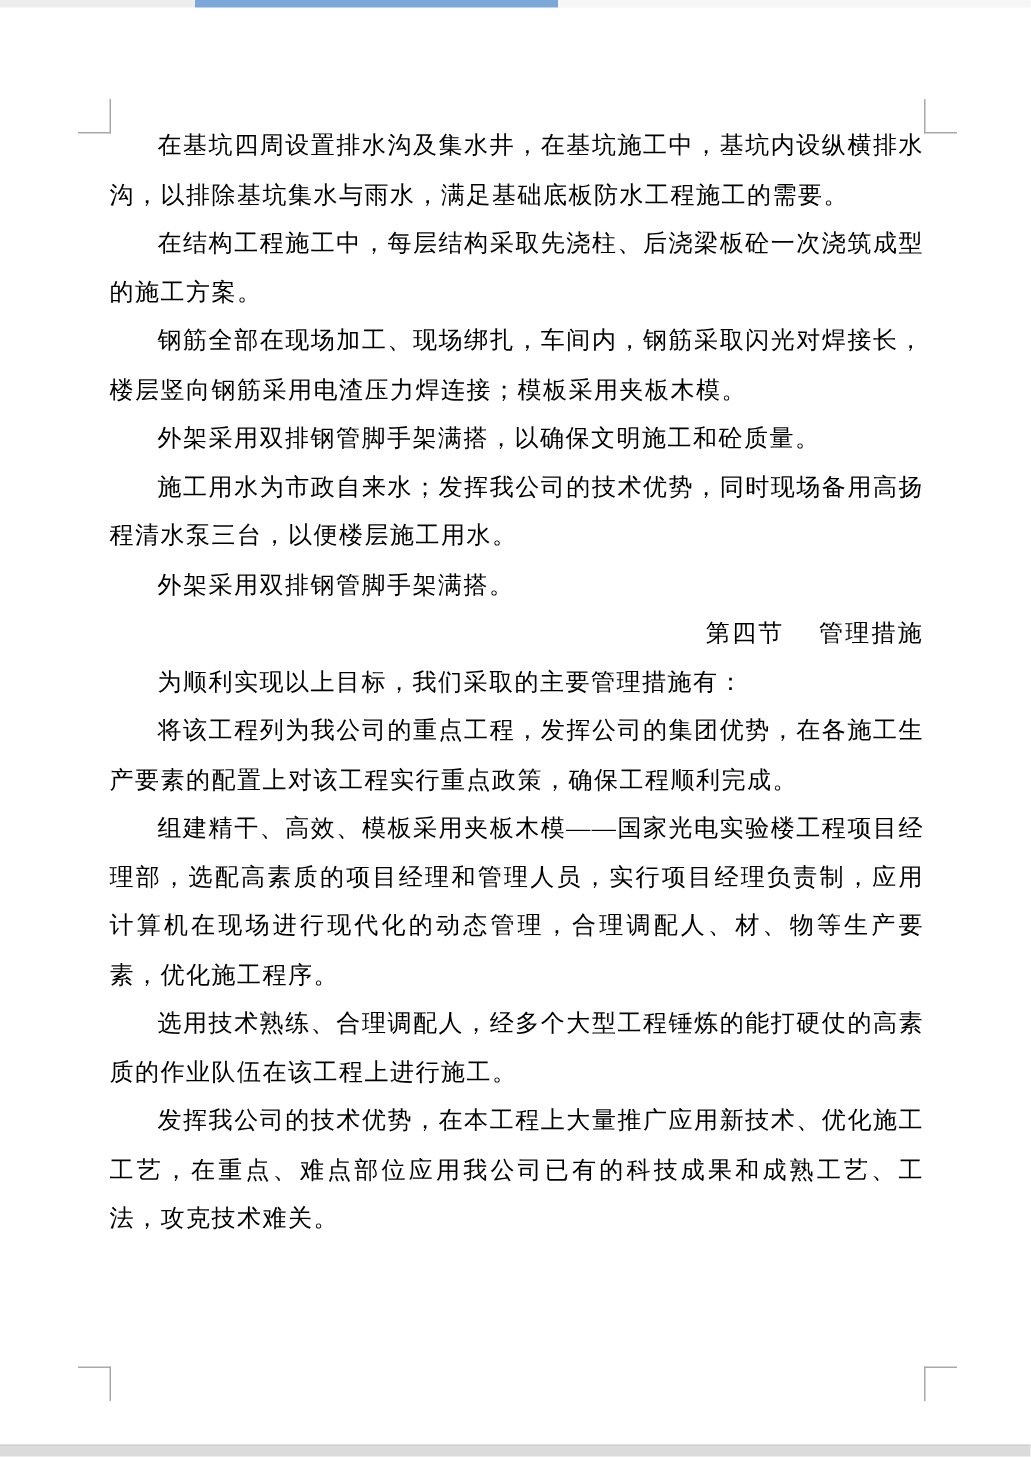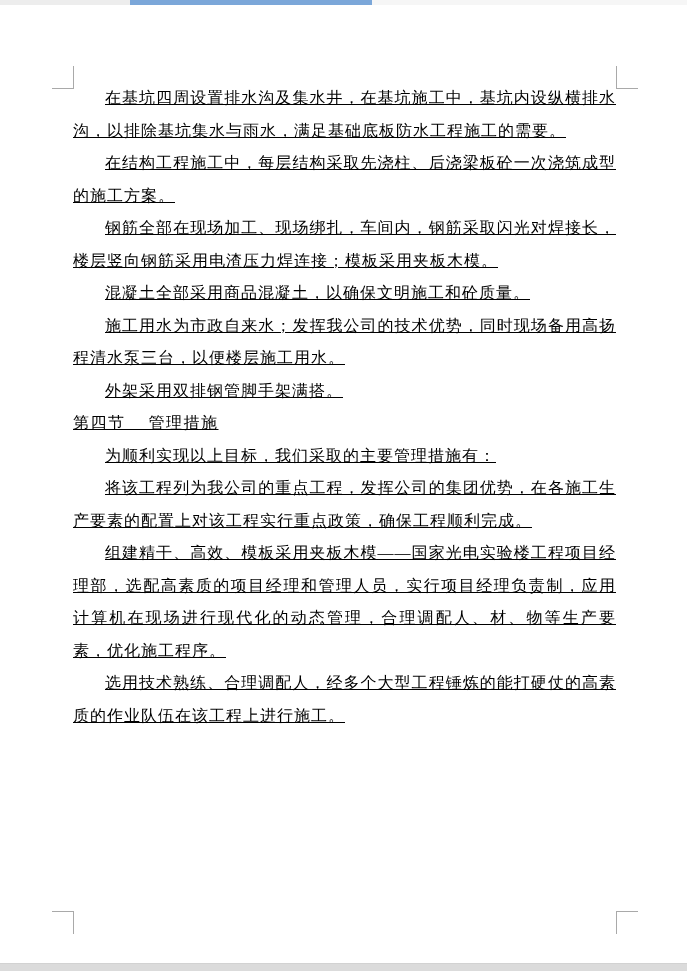--- a/index.html
+++ b/index.html
@@ -49,25 +49,24 @@
     width: 543px;
     color: var(--ink);
     font-size: 16px;
     line-height: 32.5px;
     letter-spacing: 1px;
     text-align: justify;
   }
   .text-area p {
     margin: 0;
     text-indent: 2em;
-    text-decoration: underline;
   }
   .text-area p.heading {
     text-indent: 0;
-    text-align: left;
+    text-align: right;
     letter-spacing: 1.5px;
   }
 </style>
 </head>
 <body>
 
 <div class="top-bar">
   <div class="seg-left"></div>
   <div class="seg-blue"></div>
   <div class="seg-right"></div>
@@ -75,23 +74,24 @@
 
 <div class="crop crop-tl"></div>
 <div class="crop crop-tr"></div>
 <div class="crop crop-bl"></div>
 <div class="crop crop-br"></div>
 
 <div class="text-area">
   <p>在基坑四周设置排水沟及集水井，在基坑施工中，基坑内设纵横排水沟，以排除基坑集水与雨水，满足基础底板防水工程施工的需要。</p>
   <p>在结构工程施工中，每层结构采取先浇柱、后浇梁板砼一次浇筑成型的施工方案。</p>
   <p>钢筋全部在现场加工、现场绑扎，车间内，钢筋采取闪光对焊接长，楼层竖向钢筋采用电渣压力焊连接；模板采用夹板木模。</p>
-  <p>混凝土全部采用商品混凝土，以确保文明施工和砼质量。</p>
+  <p>外架采用双排钢管脚手架满搭，以确保文明施工和砼质量。</p>
   <p>施工用水为市政自来水；发挥我公司的技术优势，同时现场备用高扬程清水泵三台，以便楼层施工用水。</p>
   <p>外架采用双排钢管脚手架满搭。</p>
   <p class="heading">第四节　 管理措施</p>
   <p>为顺利实现以上目标，我们采取的主要管理措施有：</p>
   <p>将该工程列为我公司的重点工程，发挥公司的集团优势，在各施工生产要素的配置上对该工程实行重点政策，确保工程顺利完成。</p>
   <p>组建精干、高效、模板采用夹板木模——国家光电实验楼工程项目经理部，选配高素质的项目经理和管理人员，实行项目经理负责制，应用计算机在现场进行现代化的动态管理，合理调配人、材、物等生产要素，优化施工程序。</p>
   <p>选用技术熟练、合理调配人，经多个大型工程锤炼的能打硬仗的高素质的作业队伍在该工程上进行施工。</p>
+  <p>发挥我公司的技术优势，在本工程上大量推广应用新技术、优化施工工艺，在重点、难点部位应用我公司已有的科技成果和成熟工艺、工法，攻克技术难关。</p>
 </div>
 
 <div class="bottom-bar"></div>
 
 </body></html>

